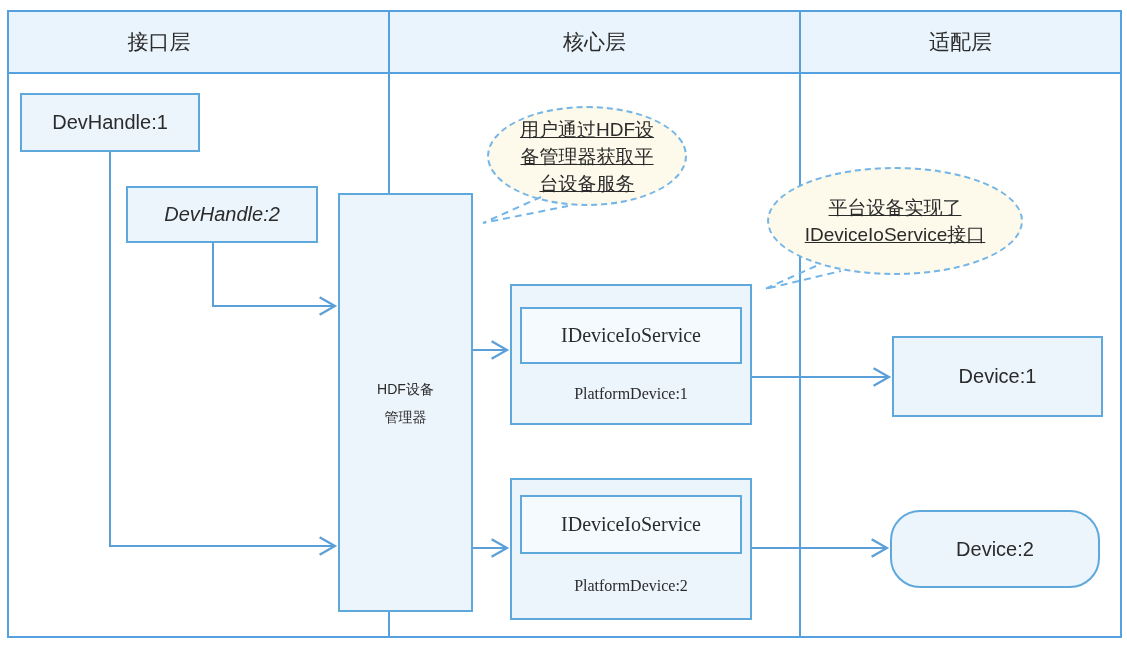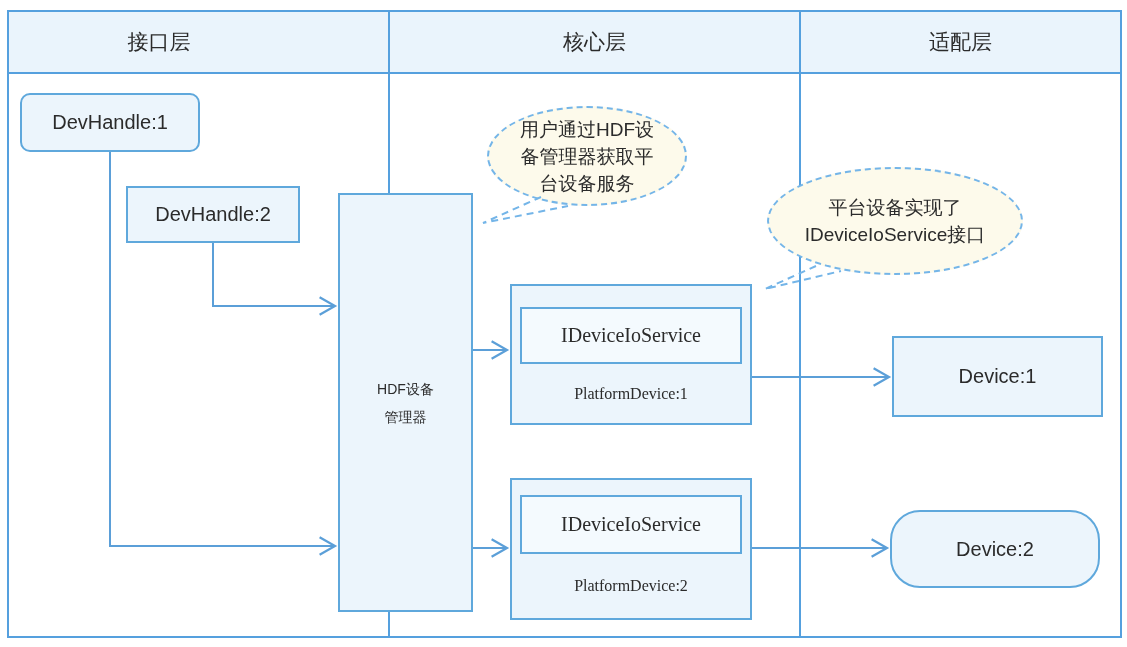--- a/index.html
+++ b/index.html
@@ -36,43 +36,43 @@
     margin:0 8px;display:flex;align-items:center;justify-content:center;
     font-size:20px;
   }
   .pd .pd-label{flex:1;display:flex;align-items:center;justify-content:center;font-size:16px;}
 
   .bubble{
     border:2px dashed var(--bubble_border);background:var(--bubble_fill);
     border-radius:50%;z-index:5;
     display:flex;align-items:center;justify-content:center;
     text-align:center;white-space:pre-line;
-    font-size:19px;line-height:27px;color:var(--text);
+    font-size:19px;line-height:27px;color:var(--text);text-decoration:underline;
   }
   .wires{z-index:6;pointer-events:none;left:0;top:0;}
   .wires path{fill:none;stroke:var(--arrow);stroke-width:2;}
   .wires path.tail{stroke:var(--bubble_border);stroke-dasharray:7 5;}
 </style>
 </head>
 <body>
 
 <div class="canvas">
 
   <div class="abs frame" style="left:7px;top:10px;width:1115px;height:628px;"></div>
   <div class="abs header-row" style="left:7px;top:10px;width:1115px;height:64px;"></div>
   <div class="abs divider" style="left:388px;top:10px;width:2px;height:628px;"></div>
   <div class="abs divider" style="left:799px;top:10px;width:2px;height:628px;"></div>
 
   <div class="abs col-label" style="left:3px;top:12px;width:312px;height:60px;">接口层</div>
   <div class="abs col-label" style="left:390px;top:12px;width:409px;height:60px;">核心层</div>
   <div class="abs col-label" style="left:801px;top:12px;width:319px;height:60px;">适配层</div>
 
-  <div class="abs node" style="left:20px;top:93px;width:180px;height:59px;border-radius:10px;">DevHandle:1</div>
+  <div class="abs node" style="left:20px;top:93px;width:180px;height:59px;">DevHandle:1</div>
 
-  <div class="abs node" style="left:126px;top:186px;width:174px;height:57px;">DevHandle:2</div>
+  <div class="abs node" style="left:126px;top:186px;width:192px;height:57px;font-style:italic;">DevHandle:2</div>
 
   <div class="abs node multiline" style="left:338px;top:193px;width:135px;height:419px;">HDF设备
 管理器</div>
 
   <div class="abs node pd" style="left:510px;top:284px;width:242px;height:141px;">
     <div class="inner" style="margin-top:21px;height:53px;">IDeviceIoService</div>
     <div class="pd-label">PlatformDevice:1</div>
   </div>
 
   <div class="abs node pd" style="left:510px;top:478px;width:242px;height:142px;">

